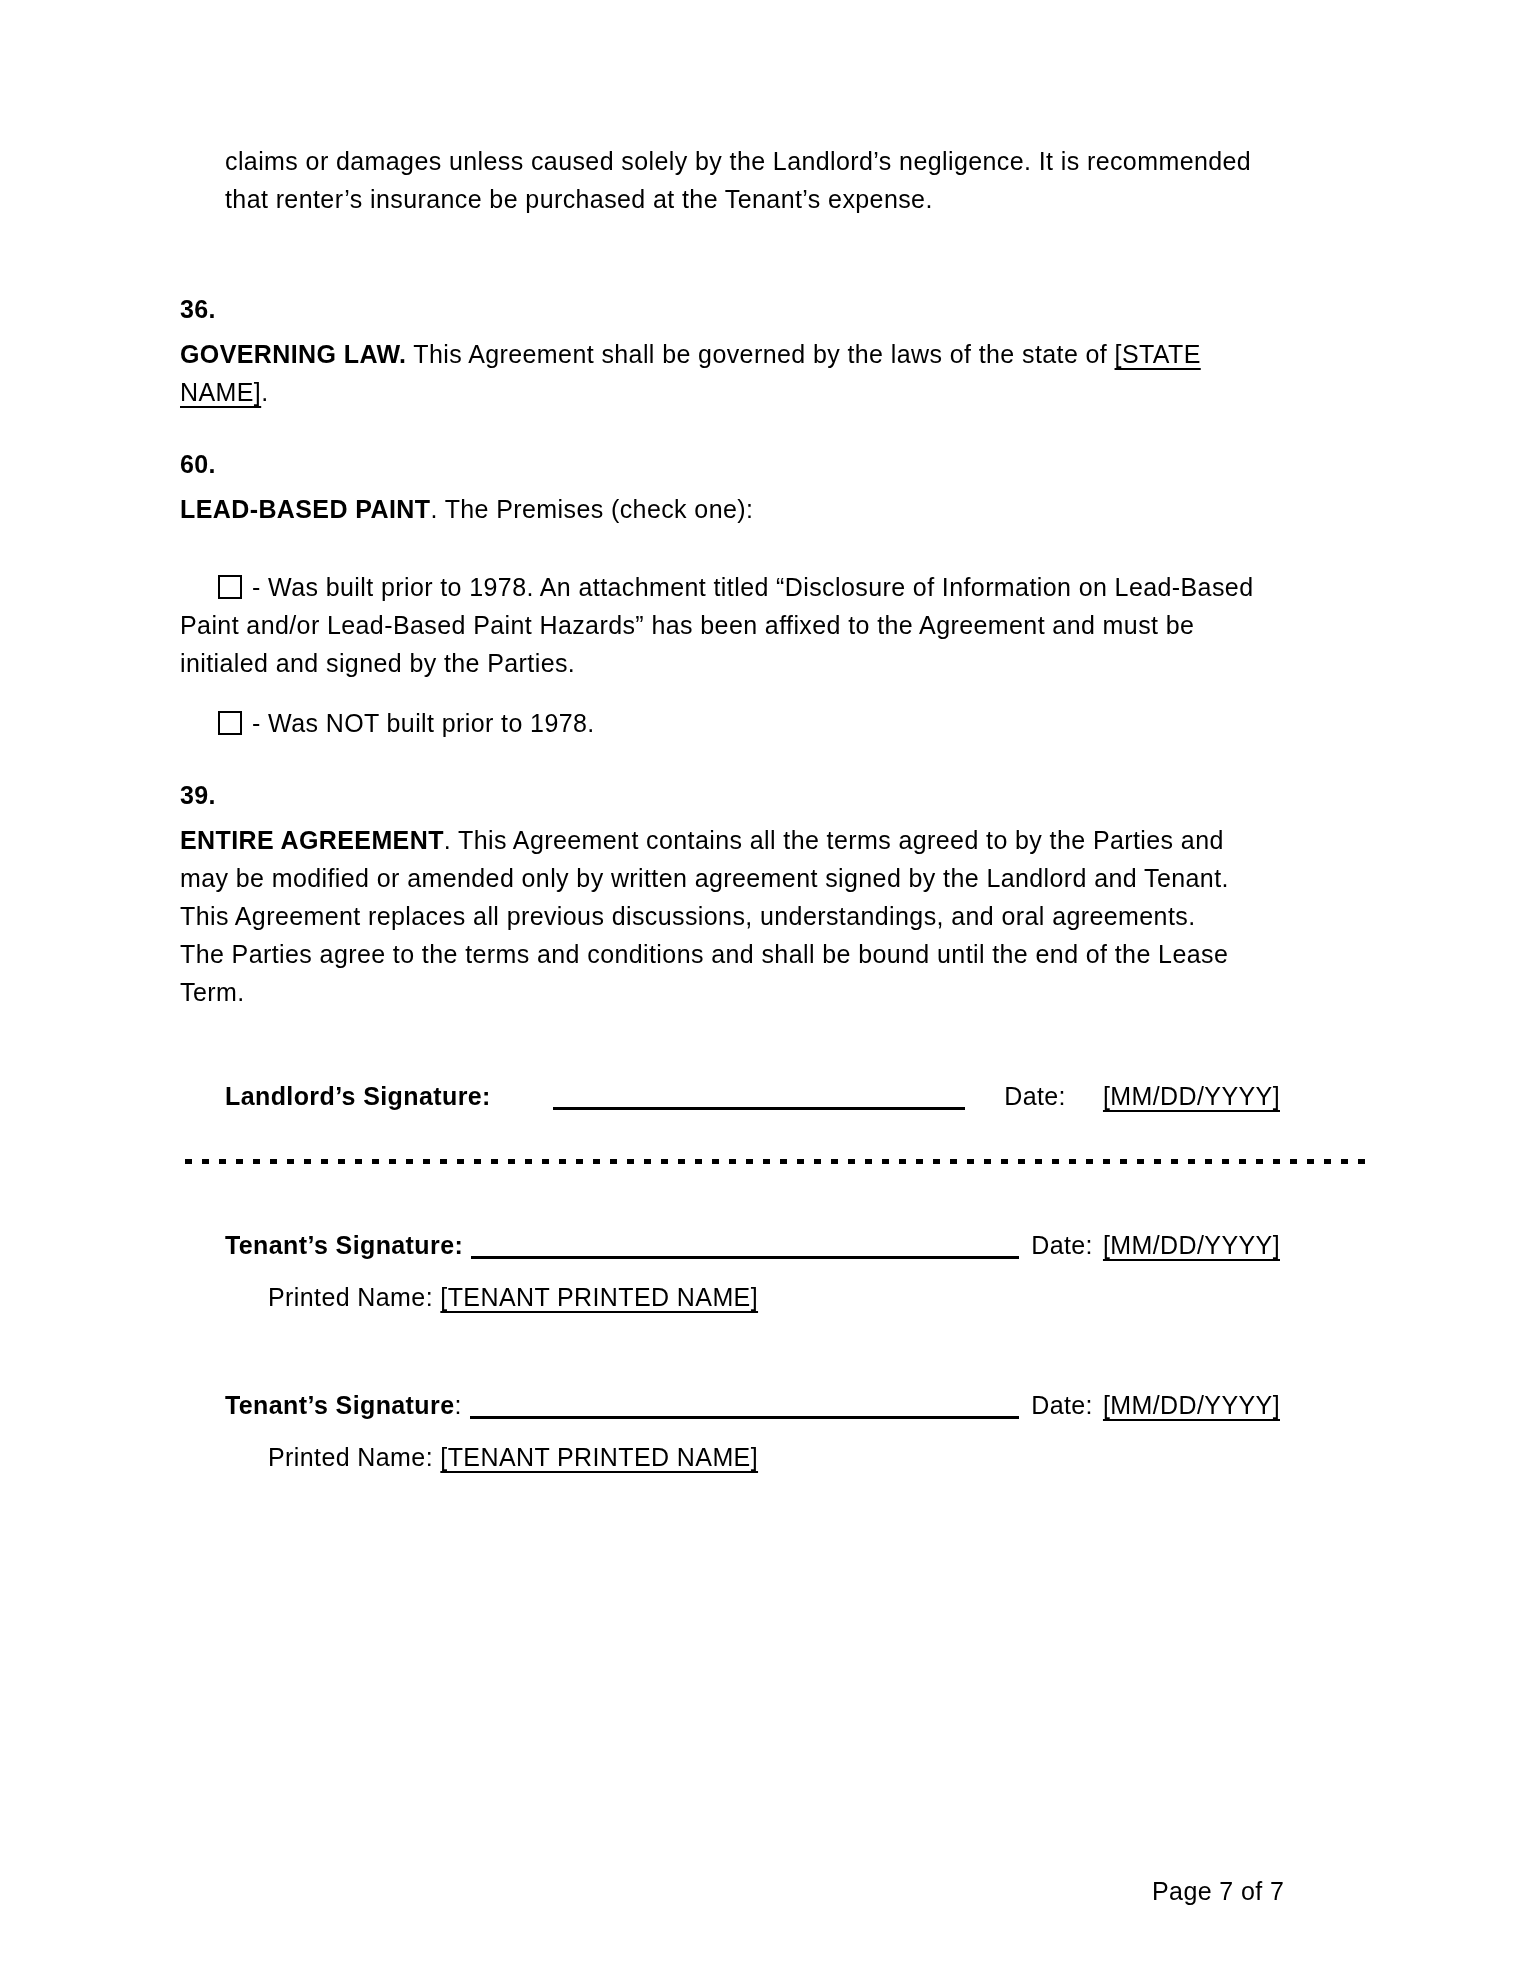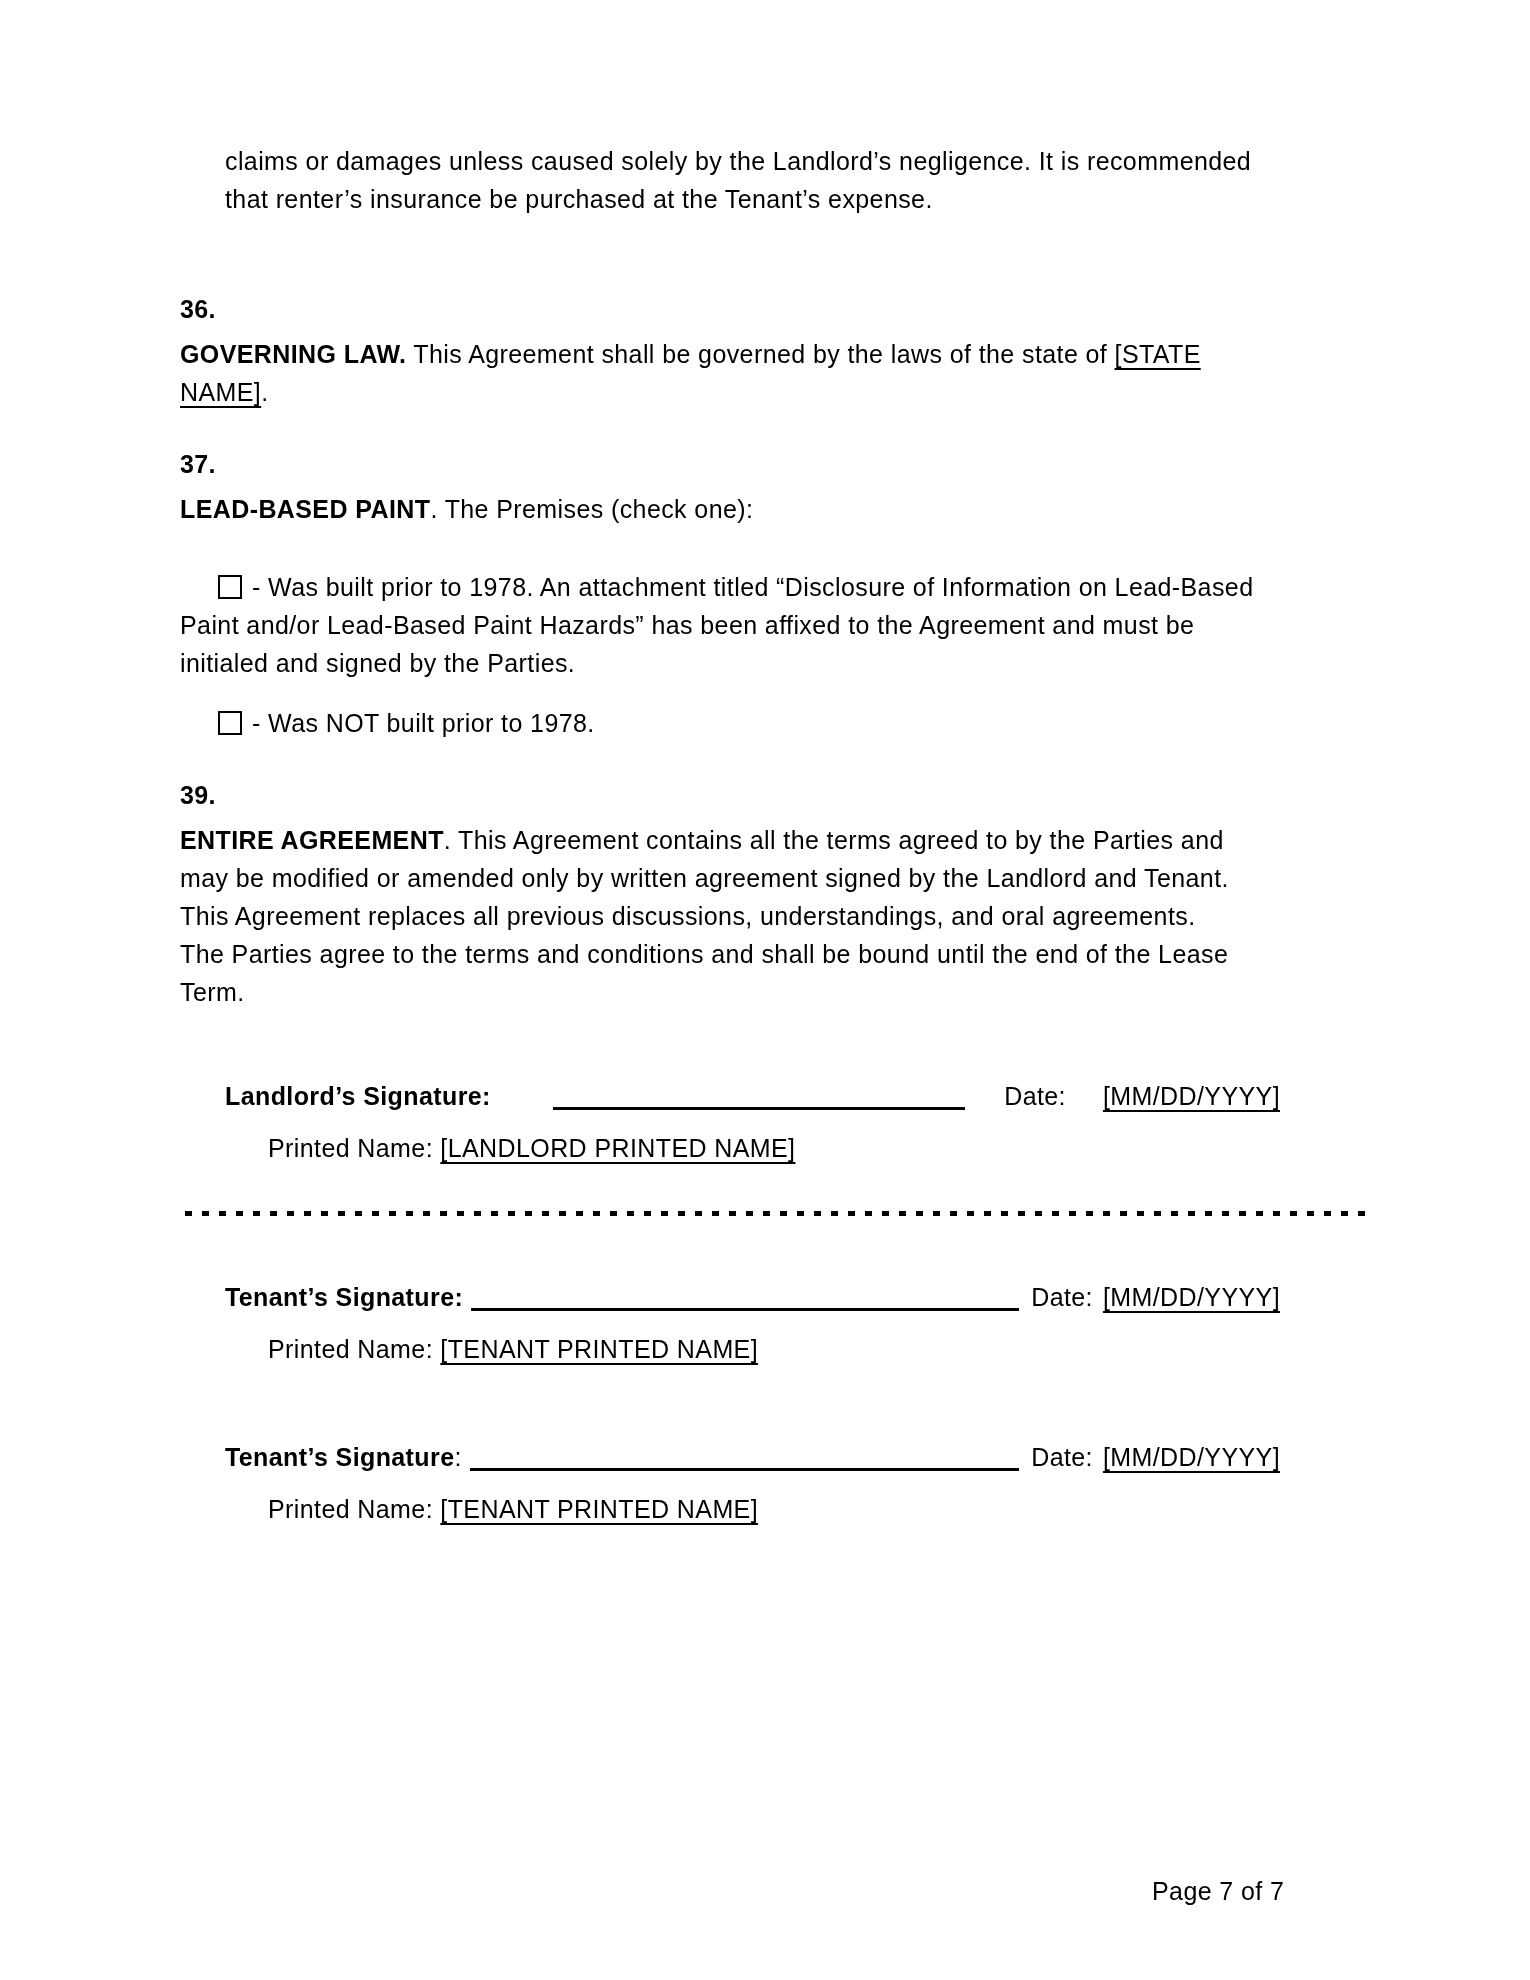--- a/index.html
+++ b/index.html
@@ -72,21 +72,21 @@
 
   <div class="section section-36">
     <span class="sec-num">36.</span>
     <div class="sec-body">
         <p class="para"><span class="sec-title">GOVERNING LAW.</span><span> This Agreement shall be governed by the laws of the state of </span><span class="u">[STATE
 NAME]</span><span>.</span></p>
       </div>
   </div>
 
   <div class="section section-37">
-    <span class="sec-num">37.</span>
+    <span class="sec-num">60.</span>
     <div class="sec-body">
       <p class="para"><span class="sec-title">LEAD-BASED PAINT</span><span>. The Premises (check one):</span></p>
       <p class="para option option-1"><span class="checkbox"></span><span>- Was built prior to 1978. An attachment titled “Disclosure of Information on Lead-Based
 Paint and/or Lead-Based Paint Hazards” has been affixed to the Agreement and must be
 initialed and signed by the Parties.</span></p>
       <p class="para option option-2"><span class="checkbox"></span><span>- Was NOT built prior to 1978.</span></p>
     </div>
   </div>
 
 
@@ -102,21 +102,20 @@
   </div>
 
 
   <div class="sig-row sig-row-1">
     <span class="sig-label">Landlord’s Signature:</span>
       <span class="sig-label-suffix"></span>
     <span class="sig-line"></span>
     <span class="date-label">Date:</span>
       <span class="date-value u">[MM/DD/YYYY]</span>
   </div>
-  <p class="printed-row"><span>Printed Name: </span><span class="u">[LANDLORD PRINTED NAME]</span></p>
 
   <div class="divider"></div>
 
   <div class="sig-row sig-row-2">
     <span class="sig-label">Tenant’s Signature:</span>
       <span class="sig-label-suffix"></span>
     <span class="sig-line"></span>
     <span class="date-label">Date:</span>
       <span class="date-value u">[MM/DD/YYYY]</span>
   </div>

